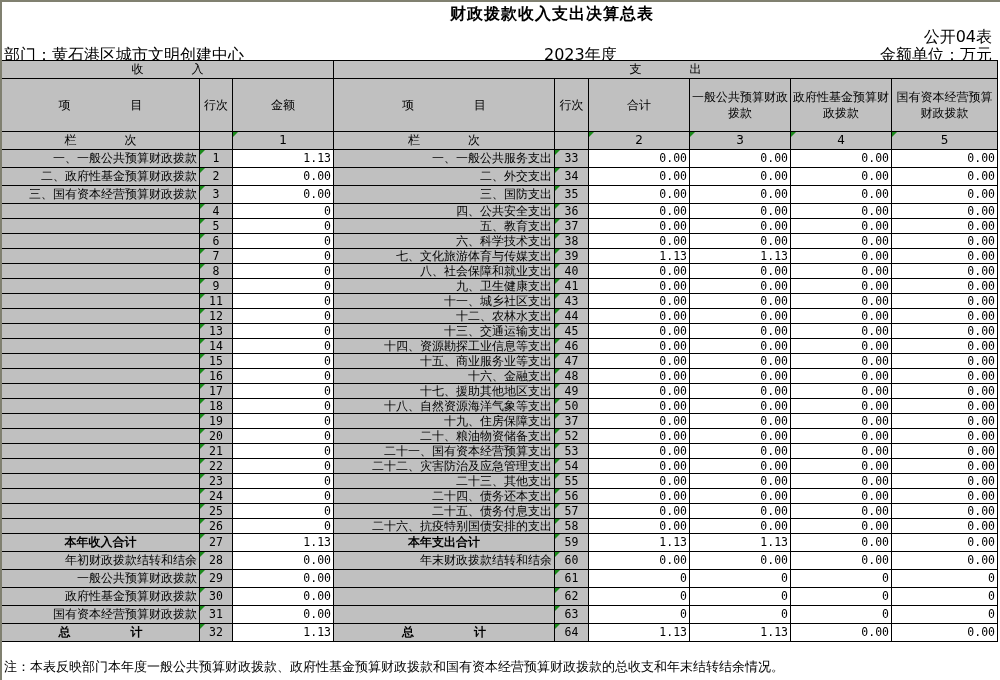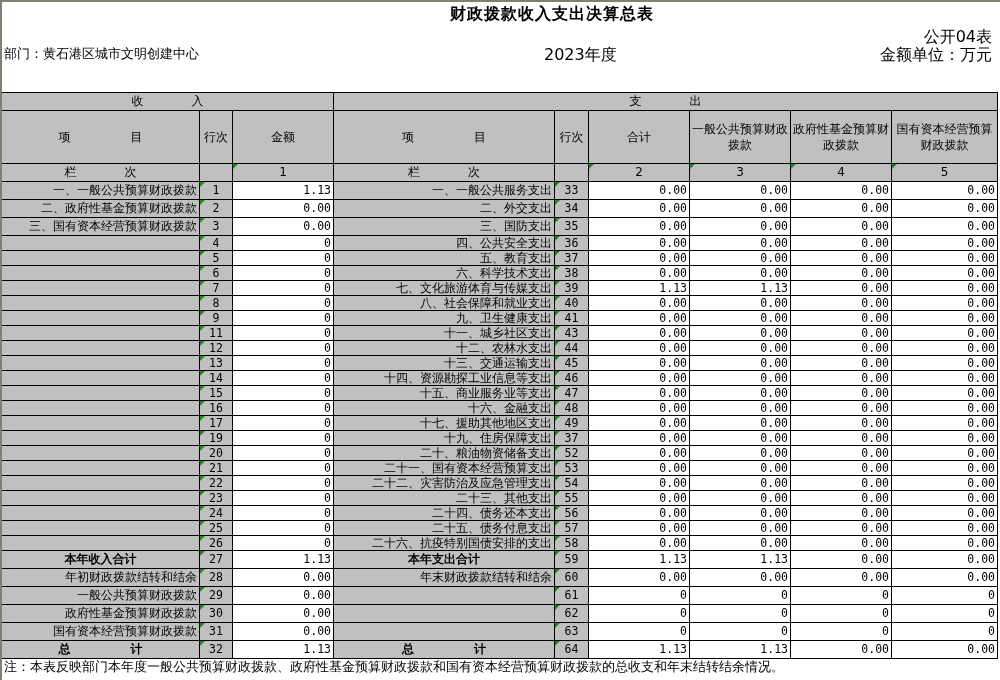--- a/index.html
+++ b/index.html
@@ -12,30 +12,29 @@
       border-top: 2px solid #808070;
       border-left: 2px solid #808070;
       box-sizing: border-box;
     }
     .title {
       position: absolute; left: 0; top: 2px; width: 1100px;
       text-align: center; font-size: 16px; font-weight: bold;
       letter-spacing: 1px;
     }
     .form-no { position: absolute; right: 8px; top: 25px; font-size: 16px; }
-    .dept { position: absolute; left: 2px; top: 43px; font-size: 13px; }
+    .dept { position: absolute; left: 2px; top: 43px; font-size: 16px; }
     .year { position: absolute; left: 542px; top: 43px; font-size: 16px; }
     .unit { position: absolute; right: 8px; top: 43px; font-size: 16px; }
     .note { position: absolute; left: 2px; top: 656px; font-size: 13px; white-space: nowrap; }
 
     table.sheet {
       position: absolute; left: -1px; top: 58px;
       border-collapse: collapse; table-layout: fixed;
       font-size: 12px;
-      margin-top: 32px;
     }
     table.sheet td {
       border: 1px solid #000;
       padding: 0 2px;
       white-space: nowrap; overflow: hidden;
       line-height: 13px;
       position: relative;
     }
     .g { background: #c0c0c0; }
     .w { background: #ffffff; }
@@ -275,20 +274,31 @@
         <td class="w r">0</td>
         <td class="g l">十七、援助其他地区支出</td>
         <td class="g ln tri">49</td>
         <td class="w r">0.00</td>
         <td class="w r">0.00</td>
         <td class="w r">0.00</td>
         <td class="w r">0.00</td>
       </tr>
       <tr class="rs">
         <td class="g l"></td>
+        <td class="g ln tri">18</td>
+        <td class="w r">0</td>
+        <td class="g l">十八、自然资源海洋气象等支出</td>
+        <td class="g ln tri">50</td>
+        <td class="w r">0.00</td>
+        <td class="w r">0.00</td>
+        <td class="w r">0.00</td>
+        <td class="w r">0.00</td>
+      </tr>
+      <tr class="rs">
+        <td class="g l"></td>
         <td class="g ln tri">19</td>
         <td class="w r">0</td>
         <td class="g l">十九、住房保障支出</td>
         <td class="g ln tri">37</td>
         <td class="w r">0.00</td>
         <td class="w r">0.00</td>
         <td class="w r">0.00</td>
         <td class="w r">0.00</td>
       </tr>
       <tr class="rs">

